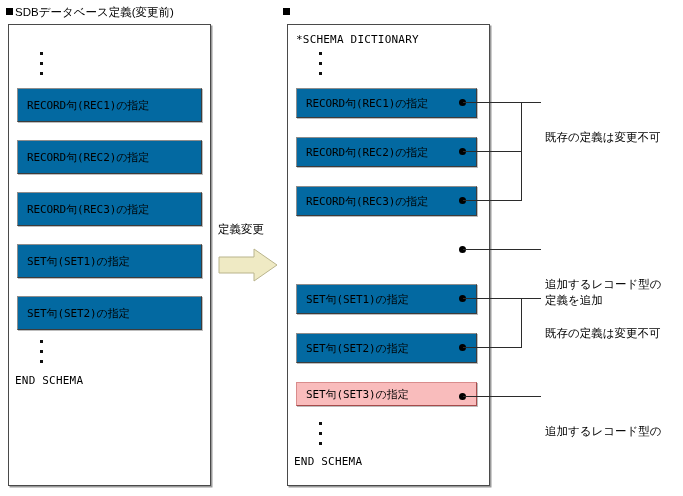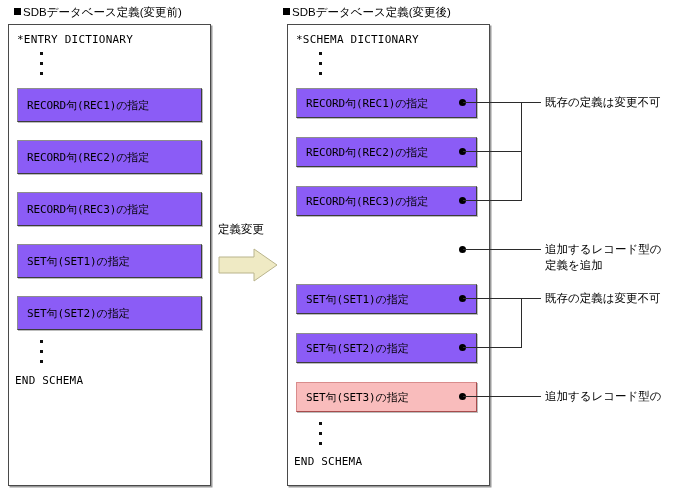--- a/index.html
+++ b/index.html
@@ -53,21 +53,21 @@
     display:block;
     width:3px;height:3px;
     background:#111;
     margin-bottom:7px;
   }
 
   
   .stmt{
     position:absolute;
     box-sizing:border-box;
-    background:#8b5cf6;
+    background:#0369a1;
     border:1px solid #6b6b6b;
     border-top-color:#8d8d8d;
     border-left-color:#8d8d8d;
     border-right-color:#3c3c3c;
     border-bottom-color:#3c3c3c;
     box-shadow:1px 1px 0 0 #bdbdbd;
     display:flex;
     align-items:center;
   }
   .stmt span.lbl{
@@ -99,46 +99,46 @@
   .hline{position:absolute;height:1px;background:#2b2b2b;}
   .vline{position:absolute;width:1px;background:#2b2b2b;}
 
   
   .note{
     position:absolute;
     font-size:11.5px;
     line-height:16px;
     white-space:nowrap;
     color:#000;
+    margin-top:35px;
   }
 
   
   .arrow-label{
     position:absolute;
     font-size:11.5px;
     white-space:nowrap;
     color:#000;
   }
   .arrow-shape{
     position:absolute;
     width:60px;height:34px;
   }
 </style>
 </head>
 <body>
 
 <div id="root">
 
-  <div class="caption" style="left:6px;top:6px;margin-left:8px;">
+  <div class="caption" style="left:6px;top:6px;">
     <span class="sq"></span><span>SDBデータベース定義(変更前)</span>
   </div>
 
   <div class="panel" style="left:8px;top:24px;width:203px;height:462px;"></div>
 
-  <div class="codeline" style="left:17px;top:33px;">*ENTRY DICTIONARY</div>
 
   <div class="vdots" style="left:40px;top:52px;">
     <i></i>
       <i></i>
       <i></i>
   </div>
 
   <div class="stmt" style="left:17px;top:88px;width:185px;height:34px;">
     <span class="lbl">RECORD句(REC1)の指定</span>
   </div>
@@ -169,21 +169,21 @@
 
   <div class="arrow-label" style="left:218px;top:222px;">定義変更</div>
 
   <div class="arrow-shape" style="left:218px;top:248px;">
     <svg width="60" height="34" viewBox="0 0 60 34" xmlns="http://www.w3.org/2000/svg">
       <polygon points="1,9 36,9 36,1 59,17 36,33 36,25 1,25" fill="#efeac4" stroke="#b9b48c" stroke-width="1"></polygon>
     </svg>
   </div>
 
   <div class="caption" style="left:283px;top:6px;">
-    <span class="sq"></span><span>SDBデータベース定義(変更後)</span>
+    <span class="sq"></span>
   </div>
 
   <div class="panel" style="left:287px;top:24px;width:203px;height:462px;"></div>
 
   <div class="codeline" style="left:296px;top:33px;">*SCHEMA DICTIONARY</div>
 
   <div class="vdots" style="left:319px;top:52px;">
     <i></i>
       <i></i>
       <i></i>
@@ -203,21 +203,21 @@
 
 
   <div class="stmt" style="left:296px;top:284px;width:181px;height:30px;">
     <span class="lbl">SET句(SET1)の指定</span>
   </div>
 
   <div class="stmt" style="left:296px;top:333px;width:181px;height:30px;">
     <span class="lbl">SET句(SET2)の指定</span>
   </div>
 
-  <div class="stmt hl" style="left:296px;top:382px;width:181px;height:30px;">
+  <div class="stmt hl" style="left:296px;top:382px;width:181px;height:24px;">
     <span class="lbl">SET句(SET3)の指定</span>
   </div>
 
   <div class="vdots" style="left:319px;top:422px;">
     <i></i>
       <i></i>
       <i></i>
   </div>
 
   <div class="codeline" style="left:294px;top:455px;">END SCHEMA</div>

